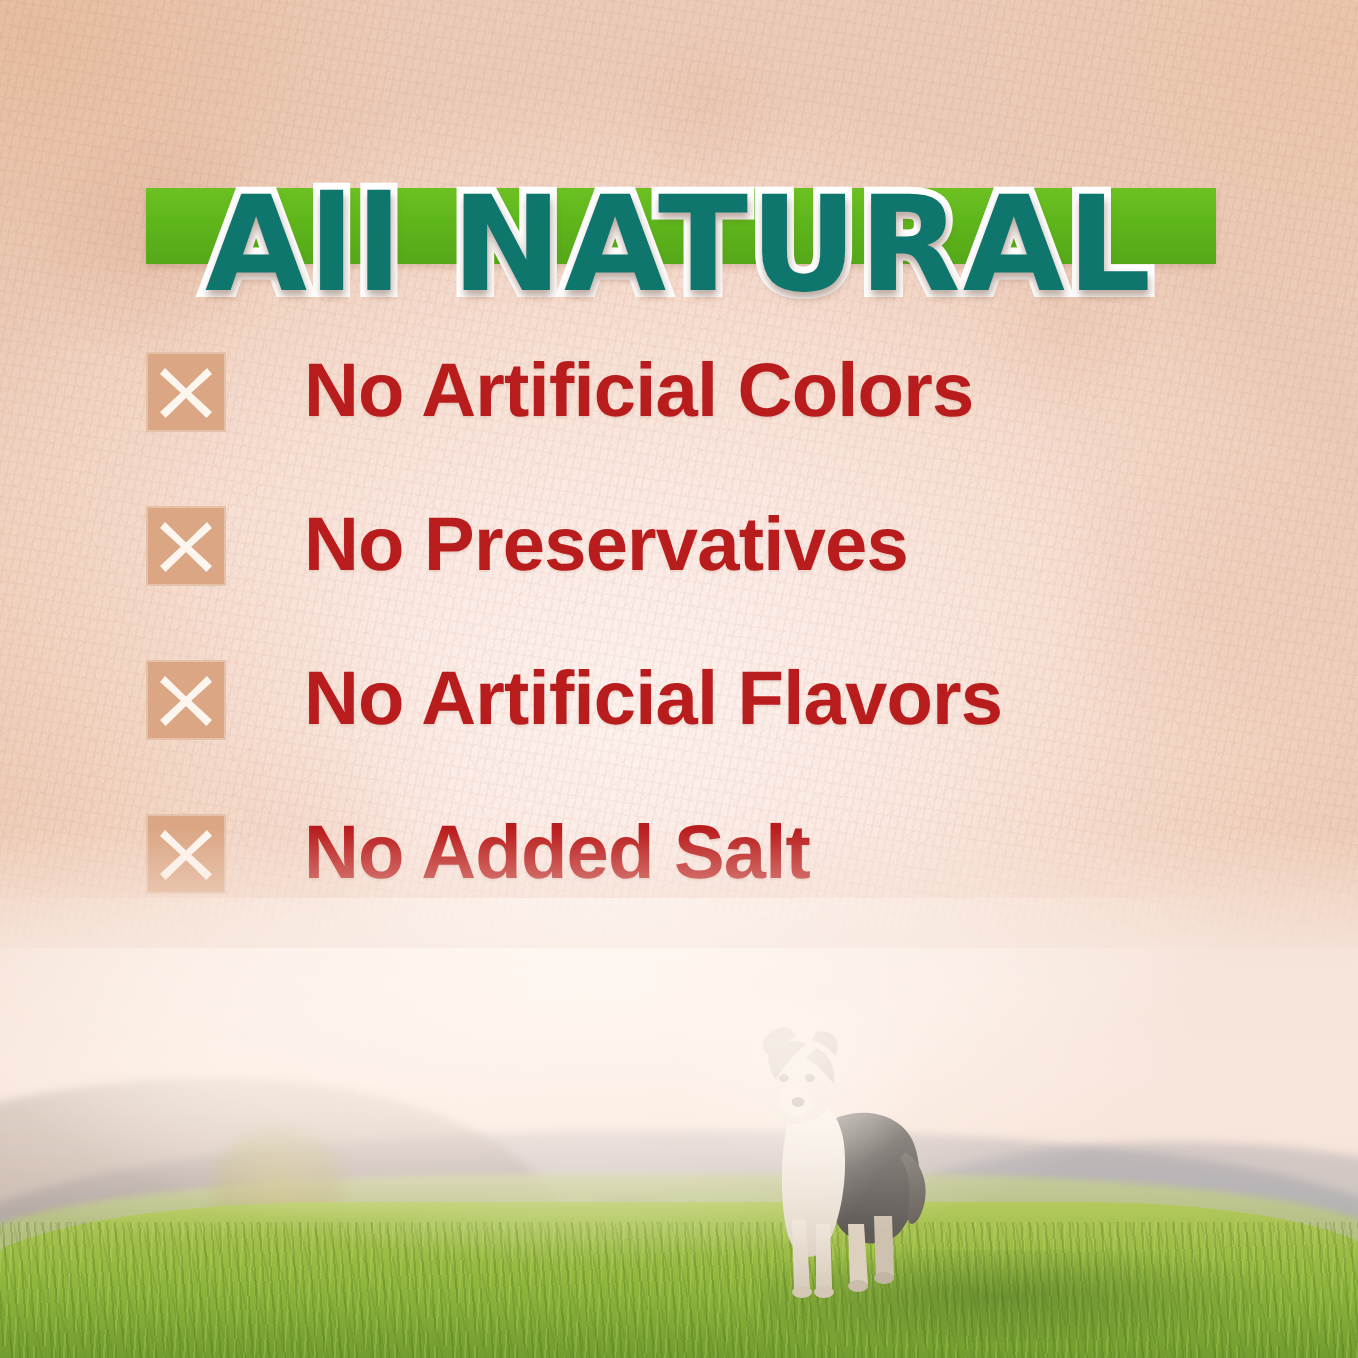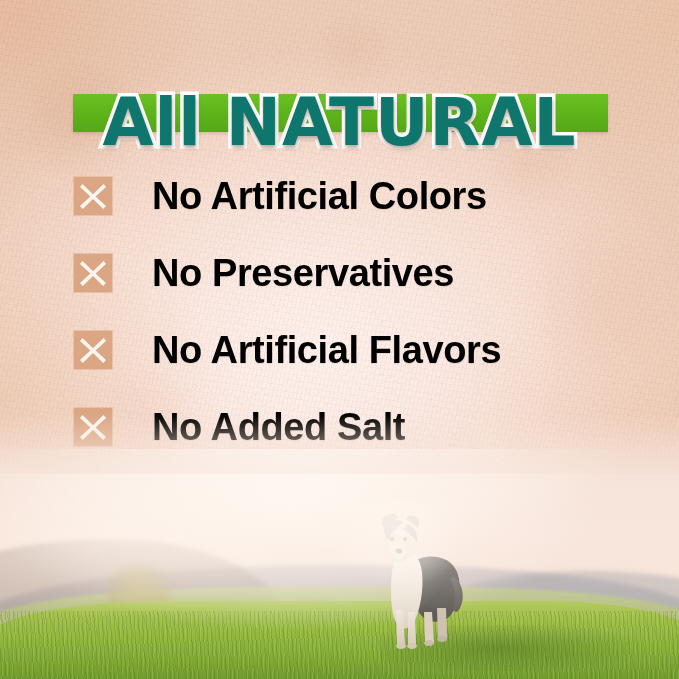--- a/index.html
+++ b/index.html
@@ -103,21 +103,21 @@
     background:#dba684;
     box-shadow:inset 0 0 0 1px rgba(255,255,255,.30);
   }
   .x-box svg{display:block;width:40px;height:40px;}
   .claim-label{
     margin-left:39px;
     font-size:38px;
     line-height:40px;
     font-weight:bold;
     letter-spacing:-0.4px;
-    color:#000000;
+    color:#b91c1c;
     font-family:"Liberation Sans", sans-serif;
     white-space:nowrap;
     text-shadow:0 1px 1px rgba(150,115,95,.18);
   }
 
   
   .photo{
     position:absolute;
     left:0;right:0;bottom:0;
     height:205px;

